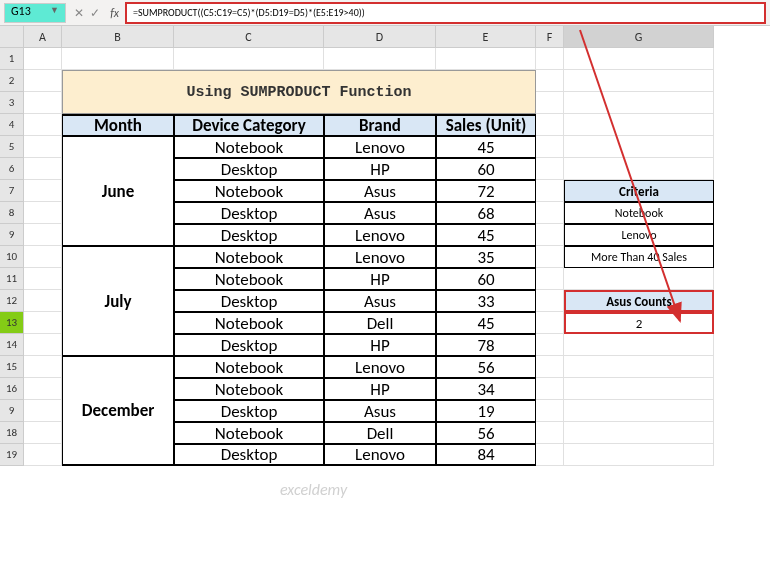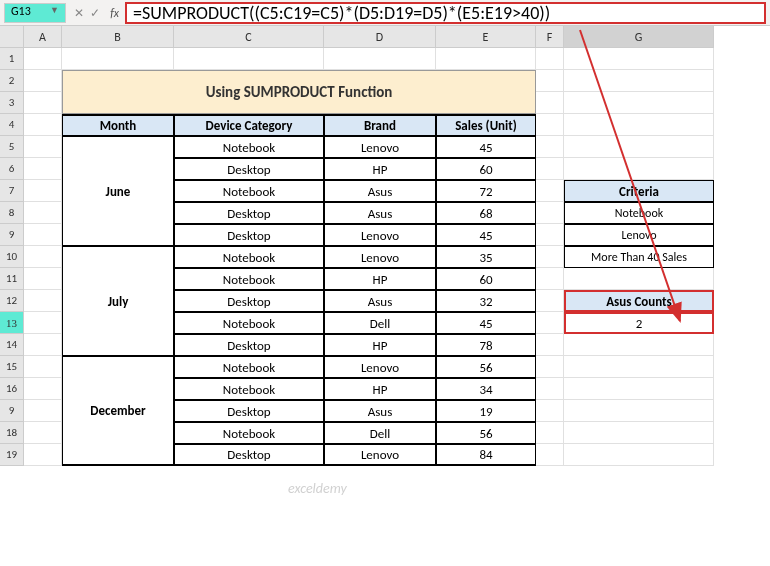--- a/index.html
+++ b/index.html
@@ -36,21 +36,21 @@
   .fx-icons { display: flex; gap: 6px; color: #888; font-size: 12px; padding: 0 4px; }
   .fx-label { font-style: italic; font-size: 12px; color: #555; padding: 0 2px; }
   .formula-input {
     flex: 1;
     height: 22px;
     border: 2px solid #d32f2f;
     background: #fff;
     padding: 0 6px;
     display: flex;
     align-items: center;
-    font-size: 18px;
+    font-size: 10px;
   }
   .sheet {
     position: relative;
     display: grid;
     grid-template-columns: 24px 38px 112px 150px 112px 100px 28px 150px;
     grid-auto-rows: 22px;
   }
   .hdr {
     background: #e6e6e6;
     border-right: 1px solid #ccc;
@@ -65,21 +65,21 @@
   .rowhdr {
     background: #e6e6e6;
     border-right: 1px solid #ccc;
     border-bottom: 1px solid #ccc;
     display: flex;
     align-items: center;
     justify-content: center;
     font-size: 11px;
     color: #333;
   }
-  .rowhdr.sel { background: #5eead4; font-family: Liberation Serif, serif; }
+  .rowhdr.sel { background: #84cc16; }
   .cell {
     border-right: 1px solid #e0e0e0;
     border-bottom: 1px solid #e0e0e0;
     display: flex;
     align-items: center;
     justify-content: center;
     background: #fff;
     font-size: 13px;
     padding: 0 4px;
   }
@@ -87,24 +87,25 @@
     grid-column: 3 / span 4;
     grid-row: 3 / span 2;
     background: #fdeecf;
     border: 1px solid #999;
     font-weight: bold;
     font-size: 15px;
     color: #333;
     display: flex;
     align-items: center;
     justify-content: center;
+    font-family: Liberation Mono, monospace;
   }
   .tbl {
     border: 1px solid #000;
-    font-size: 13px;
+    font-size: 17px;
   }
   .tbl.head {
     background: #d9e7f5;
     font-weight: bold;
     border-top: 2px solid #000;
   }
   .tbl.month {
     font-weight: bold;
   }
   .crit-head {
@@ -124,23 +125,23 @@
   .result-val {
     border: 2px solid #d32f2f;
     font-weight: normal;
   }
   .arrow-svg {
     position: absolute;
     pointer-events: none;
   }
   .watermark {
     position: absolute;
-    left: 288px;
+    left: 280px;
     top: 480px;
-    font-size: 14px;
+    font-size: 16px;
     color: rgba(120,120,120,0.35);
     font-style: italic;
     pointer-events: none;
   }
 </style>
 </head>
 <body>
 
 <div class="ribbon-bar">
   <div class="name-box">
@@ -252,21 +253,21 @@
   <div class="cell tbl">Notebook</div>
   <div class="cell tbl">HP</div>
   <div class="cell tbl">60</div>
   <div class="cell"></div>
   <div class="cell"></div>
 
   <div class="rowhdr">12</div>
   <div class="cell"></div>
   <div class="cell tbl">Desktop</div>
   <div class="cell tbl">Asus</div>
-  <div class="cell tbl">32</div>
+  <div class="cell tbl">33</div>
   <div class="cell"></div>
   <div class="cell result-head">Asus Counts</div>
 
   <div class="rowhdr sel">13</div>
   <div class="cell"></div>
   <div class="cell tbl">Notebook</div>
   <div class="cell tbl">Dell</div>
   <div class="cell tbl">45</div>
   <div class="cell"></div>
   <div class="cell result-val">2</div>

